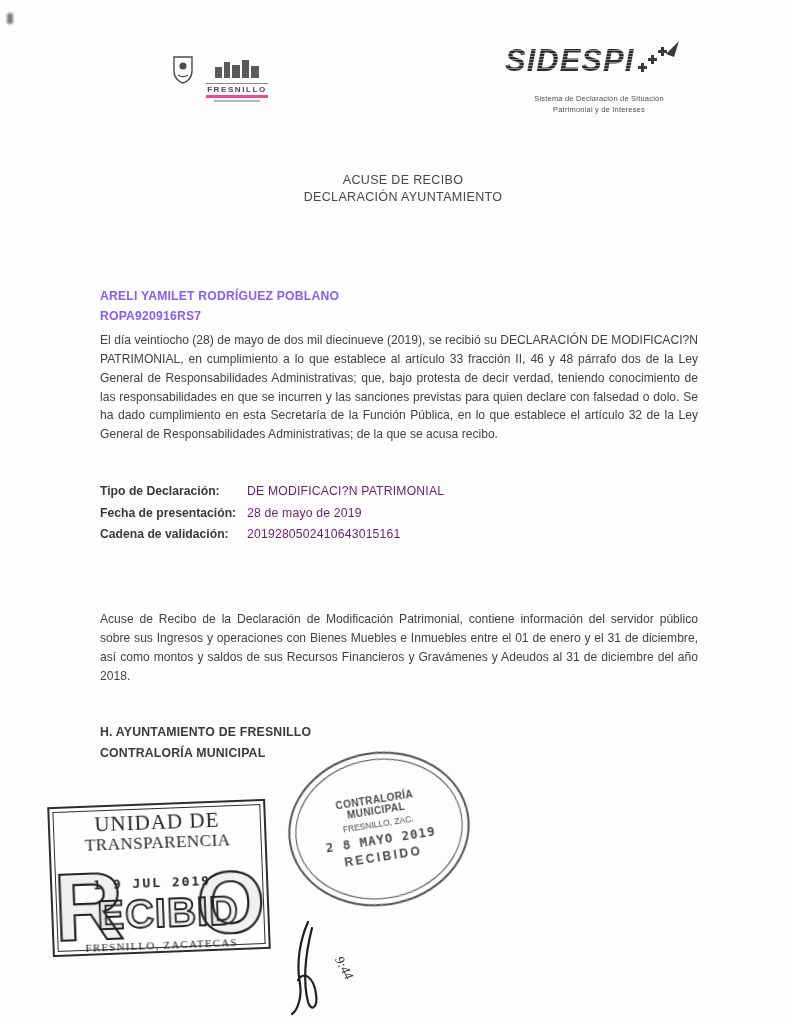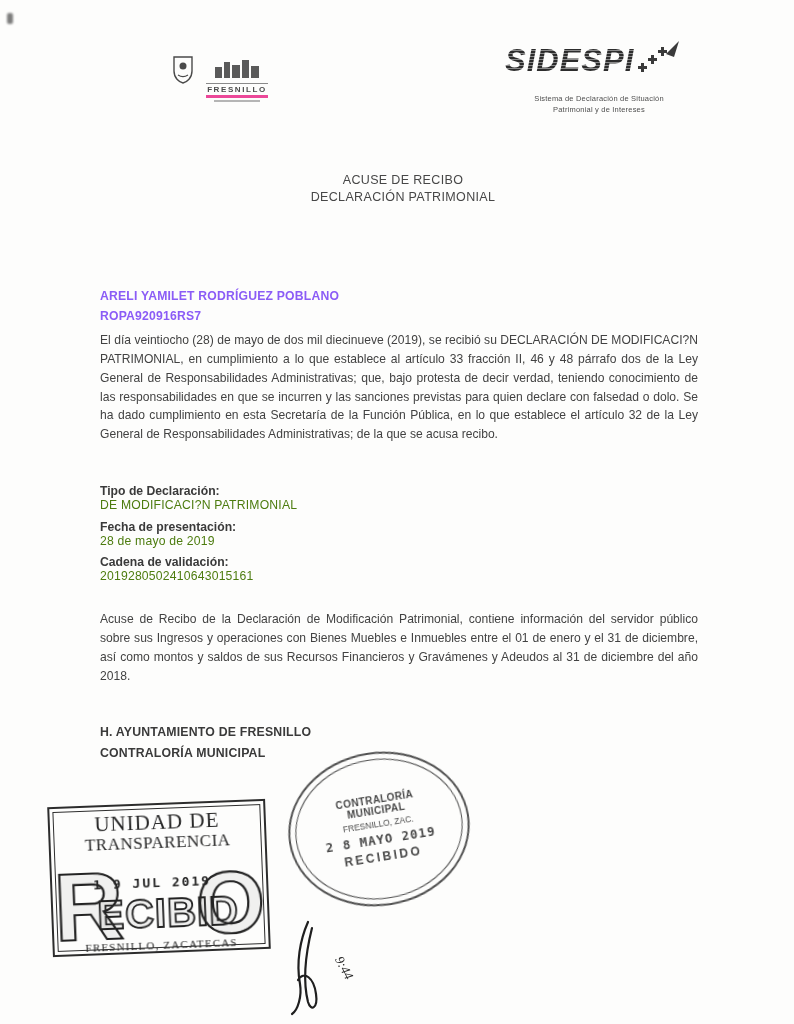--- a/index.html
+++ b/index.html
@@ -47,23 +47,23 @@
     line-height:1.65; letter-spacing:.2px; color:#8b5cf6; }
 
   
   .para { left:100px; width:598px; font-size:12.1px; line-height:1.56;
     text-align:justify; color:#424242; }
   .para1 { top:331px; }
   .para2 { top:610px; }
 
   
   .fields { left:100px; top:484px; font-size:12.2px; }
-  .field-row { display:flex; margin-bottom:7.5px;flex-direction:column; }
+  .field-row { display:flex; margin-bottom:7.5px; }
   .field-label { width:147px; font-weight:bold; color:#3a3a3a; flex:none; }
-  .field-value { color:#4d7c0f; letter-spacing:.2px; }
+  .field-value { color:#701a75; letter-spacing:.2px; }
 
   
   .issuer { left:100px; top:722px; font-size:12.3px; font-weight:bold;
     line-height:1.68; letter-spacing:.2px; color:#3a3a3a; }
 
   
   .ts { left:50px; top:803px; width:214px; height:146px;
     transform:rotate(-2.2deg); border:2px solid #2c2c2c; color:#262626;
     filter:blur(.3px); }
   .ts::after { content:""; position:absolute; inset:3px;
@@ -147,21 +147,21 @@
           <polygon points="32,14 45,1 40,17"></polygon>
         </svg>
       </span>
     </div>
     <div class="sidespi-tag">Sistema de Declaración de Situación</div>
     <div class="sidespi-tag" style="margin-top:0;">Patrimonial y de Intereses</div>
   </div>
 
   <div class="abs doc-title">
     <div>ACUSE DE RECIBO</div>
-    <div>DECLARACIÓN PATRIMONIAL</div>
+    <div>DECLARACIÓN AYUNTAMIENTO</div>
   </div>
 
   <div class="abs declarant">
     <div>ARELI YAMILET RODRÍGUEZ POBLANO</div>
     <div>ROPA920916RS7</div>
   </div>
 
   <div class="abs para para1">El día veintiocho (28) de mayo de dos mil diecinueve (2019), se recibió su DECLARACIÓN DE MODIFICACI?N PATRIMONIAL, en cumplimiento a lo que establece al artículo 33 fracción II, 46 y 48 párrafo dos de la Ley General de Responsabilidades Administrativas; que, bajo protesta de decir verdad, teniendo conocimiento de las responsabilidades en que se incurren y las sanciones previstas para quien declare con falsedad o dolo. Se ha dado cumplimiento en esta Secretaría de la Función Pública, en lo que establece el artículo 32 de la Ley General de Responsabilidades Administrativas; de la que se acusa recibo.</div>
 
   <div class="abs fields">

